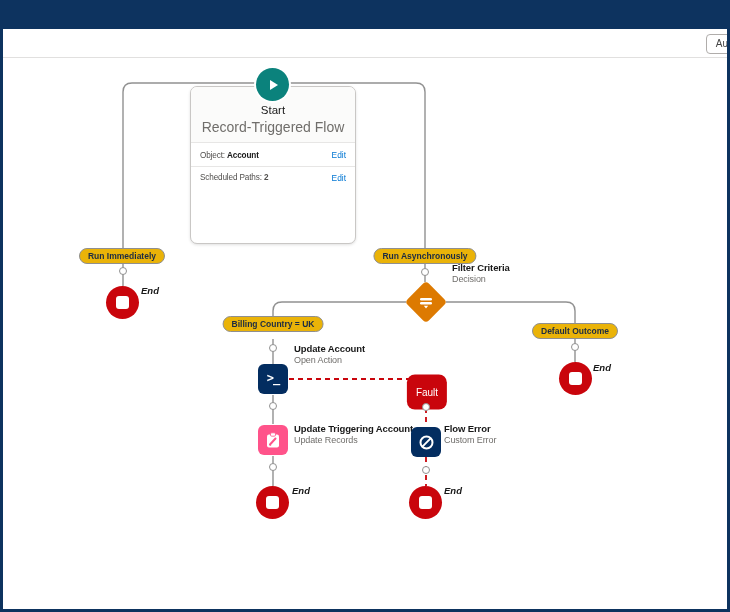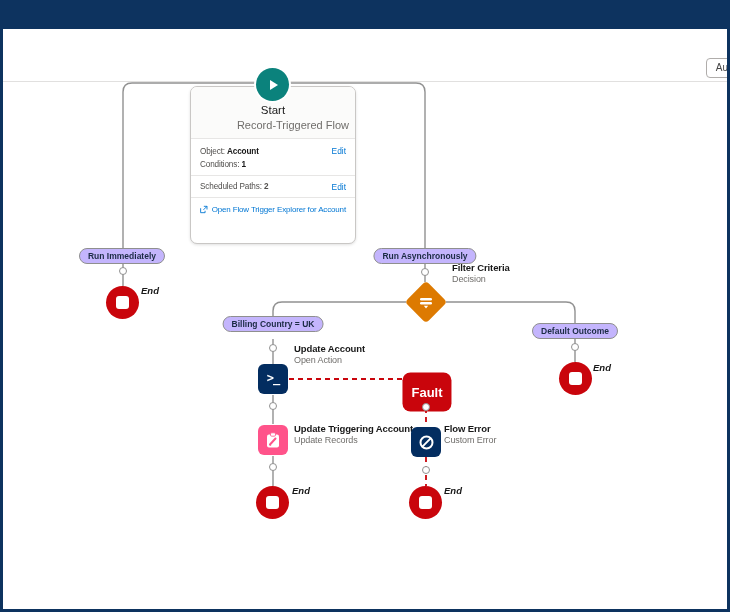--- a/index.html
+++ b/index.html
@@ -1,38 +1,38 @@
 <!DOCTYPE html>
 <html><head>
 <meta charset="utf-8">
 <style>
   * { margin:0; padding:0; box-sizing:border-box; }
   body { background:#fff; font-family:"Liberation Sans", sans-serif; }
   #frame { position:relative; width:730px; height:612px; background:#ffffff; overflow:hidden; }
   .border-overlay { position:absolute; inset:0; border:3px solid #0d335f; pointer-events:none; z-index:50; }
   .topbar { position:absolute; left:0; top:0; width:730px; height:29px; background:#0d335f; z-index:2; }
-  .toolbar { position:absolute; left:0; top:29px; width:730px; height:29px; background:#ffffff; border-bottom:1px solid #e1e0df; z-index:2;margin-top:24px; }
+  .toolbar { position:absolute; left:0; top:29px; width:730px; height:29px; background:#ffffff; border-bottom:1px solid #e1e0df; z-index:2; }
   .auto-btn { position:absolute; top:5px; right:-8px; height:20px; padding:0 9px; background:#fff; border:1px solid #b0adab; border-radius:4px; font-size:10px; color:#444; line-height:18px; }
   svg.wires { position:absolute; left:0; top:0; z-index:1; pointer-events:none; }
 
   .node-abs { position:absolute; z-index:3; }
   .play-btn { width:33px; height:33px; border-radius:50%; background:#0b827c; display:flex; align-items:center; justify-content:center; box-shadow:0 0 0 2px #ffffff; }
   .start-card { width:166px; height:158px; background:#ffffff; border:1px solid #c9c7c5; border-radius:7px; box-shadow:0 1px 3px rgba(0,0,0,.12); overflow:hidden; }
   .card-head { background:#fbfbfa; text-align:center; padding:17px 6px 7px 6px; border-bottom:1px solid #e7e6e5; }
   .card-title { font-size:11.5px; color:#181818; }
-  .card-sub { font-size:11px; color:#706e6b; margin-top:3px;text-align:right; }
+  .card-sub { font-size:14px; color:#706e6b; margin-top:3px; }
   .card-body { padding:6px 9px 4px 9px; }
   .crow { position:relative; font-size:8.2px; letter-spacing:-0.15px; color:#514f4d; line-height:13px; white-space:nowrap; }
   .crow b { color:#181818; }
   .edit-link { position:absolute; right:0; top:0; color:#0176d3; font-size:8.4px; letter-spacing:0; cursor:pointer; }
   .card-sec { border-top:1px solid #e7e6e5; padding:6px 9px; position:relative; font-size:8.2px; letter-spacing:-0.15px; color:#514f4d; white-space:nowrap; }
   .card-link { border-top:1px solid #e7e6e5; padding:7px 9px; display:flex; align-items:center; gap:4px; color:#0176d3; font-size:8px; letter-spacing:-0.15px; white-space:nowrap; cursor:pointer; }
 
-  .pill { position:absolute; transform:translate(-50%,-50%); background:#c4b5fd; border:1px solid #8f8f8f; border-radius:9px; padding:2px 8px; font-size:8.5px; font-weight:bold; color:#1b2b44; white-space:nowrap; z-index:4; }
-  .fault-pill { position:absolute; transform:translate(-50%,-50%); background:#c9050c; border-radius:8px; padding:12px 9px; font-size:13px; font-weight:bold; color:#fff; white-space:nowrap; z-index:4; }
+  .pill { position:absolute; transform:translate(-50%,-50%); background:#eab308; border:1px solid #8f8f8f; border-radius:9px; padding:2px 8px; font-size:8.5px; font-weight:bold; color:#1b2b44; white-space:nowrap; z-index:4; }
+  .fault-pill { position:absolute; transform:translate(-50%,-50%); background:#c9050c; border-radius:8px; padding:12px 9px; font-size:10px; font-weight:normal; color:#fff; white-space:nowrap; z-index:4; }
 
   .sq-node { width:30px; height:30px; border-radius:6px; display:flex; align-items:center; justify-content:center; cursor:pointer; }
   .navy { background:#032d60; }
   .pink { background:#ff538a; }
   .apex-glyph { color:#fff; font-family:"DejaVu Sans Mono", monospace; font-size:12px; font-weight:bold; letter-spacing:-1px; margin-top:-2px; }
   .diamond { width:30px; height:30px; background:#dd7a01; border-radius:4px; transform:rotate(45deg); display:flex; align-items:center; justify-content:center; cursor:pointer; }
   .diamond-inner { transform:rotate(-45deg); display:flex; align-items:center; justify-content:center; }
   .end-node { width:33px; height:33px; border-radius:50%; background:#c9050c; display:flex; align-items:center; justify-content:center; cursor:pointer; }
   .end-sq { width:13px; height:13px; background:#fff; border-radius:3px; }
   .plus-dot { position:absolute; width:8px; height:8px; border-radius:50%; background:#fff; border:1px solid #919191; z-index:4; cursor:pointer; }
@@ -76,35 +76,25 @@
     <div class="card-head">
       <div class="card-title">Start</div>
       <div class="card-sub">Record-Triggered Flow</div>
     </div>
     <div class="card-body">
       <div class="crow">
         <span>Object:</span>
         <b>Account</b>
         <span class="edit-link">Edit</span>
       </div>
-      <div class="crow">
-        <span>Conditions:</span>
-        <b>1</b>
-      </div>
     </div>
     <div class="card-sec">
       <span>Scheduled Paths:</span>
       <b>2</b>
       <span class="edit-link" style="right:9px; top:6px;">Edit</span>
-    </div>
-    <div class="card-link">
-      <svg width="9" height="9" viewBox="0 0 12 12">
-          <path d="M1 4 v7 h7 v-3 M6 1 h5 v5 M11 1 L5.5 6.5" fill="none" stroke="#0176d3" stroke-width="1.4"></path>
-        </svg>
-      <span>Open Flow Trigger Explorer for Account</span>
     </div>
   </div>
 
   <div class="node-abs play-btn" style="left:256px; top:68px;">
     <svg width="12" height="12" viewBox="0 0 12 12">
         <polygon points="3,1 11,6 3,11" fill="#ffffff"></polygon>
       </svg>
   </div>
 
   <div class="pill" style="left:122px; top:256px;">Run Immediately</div>

